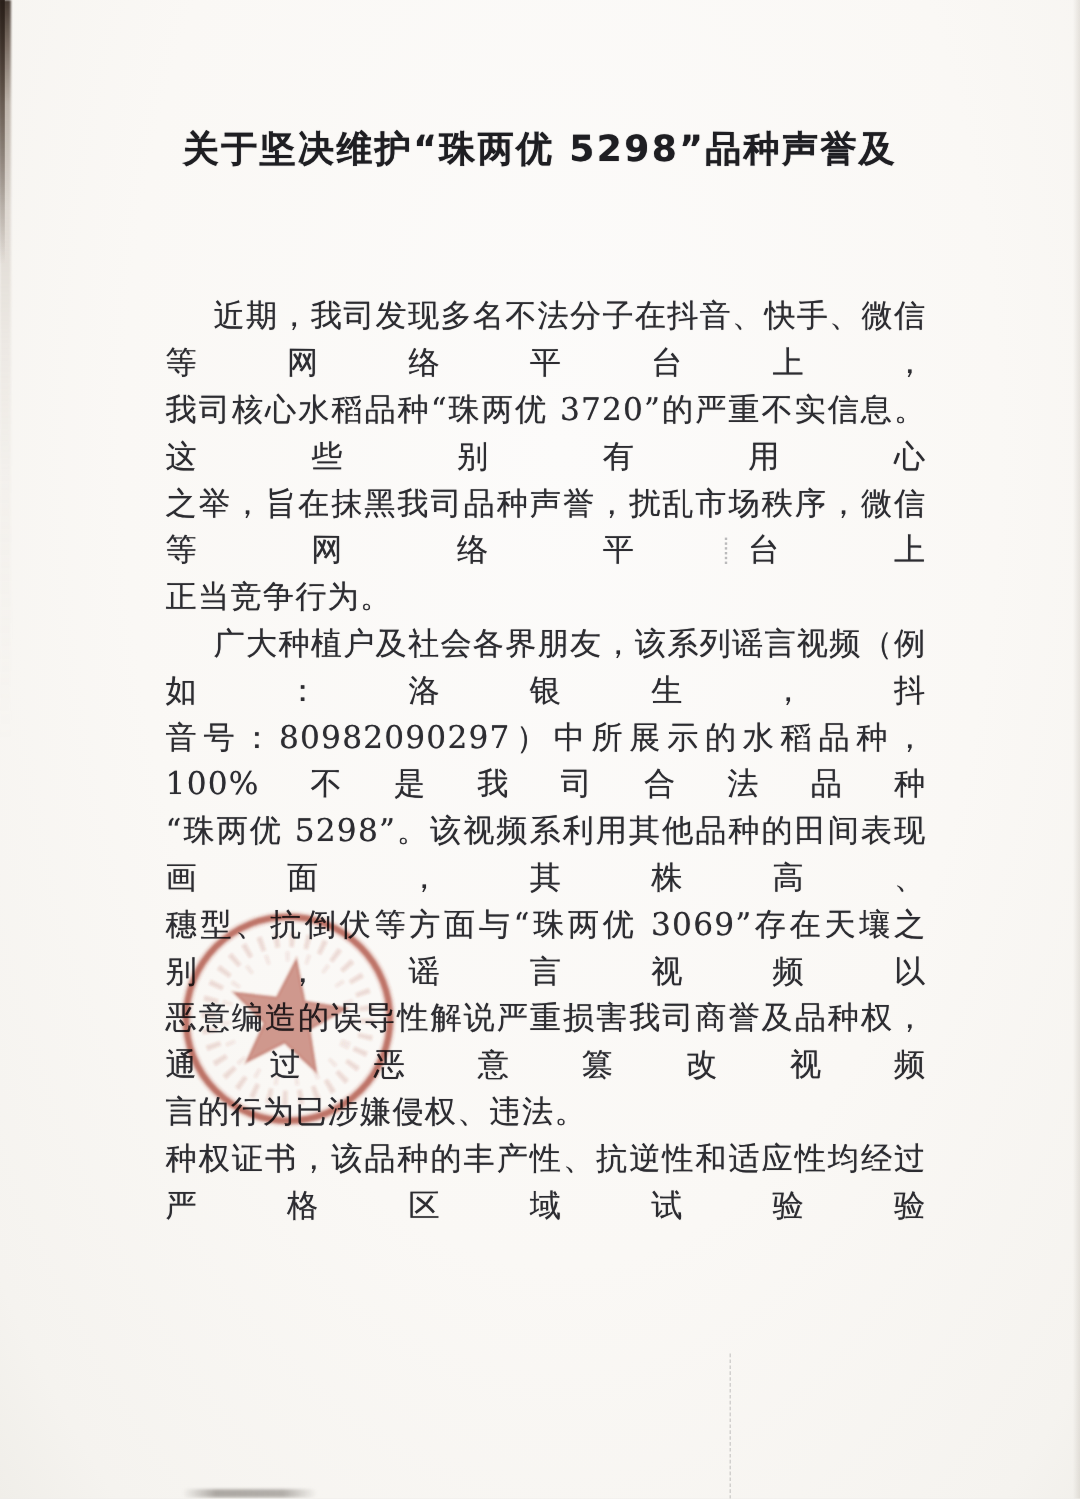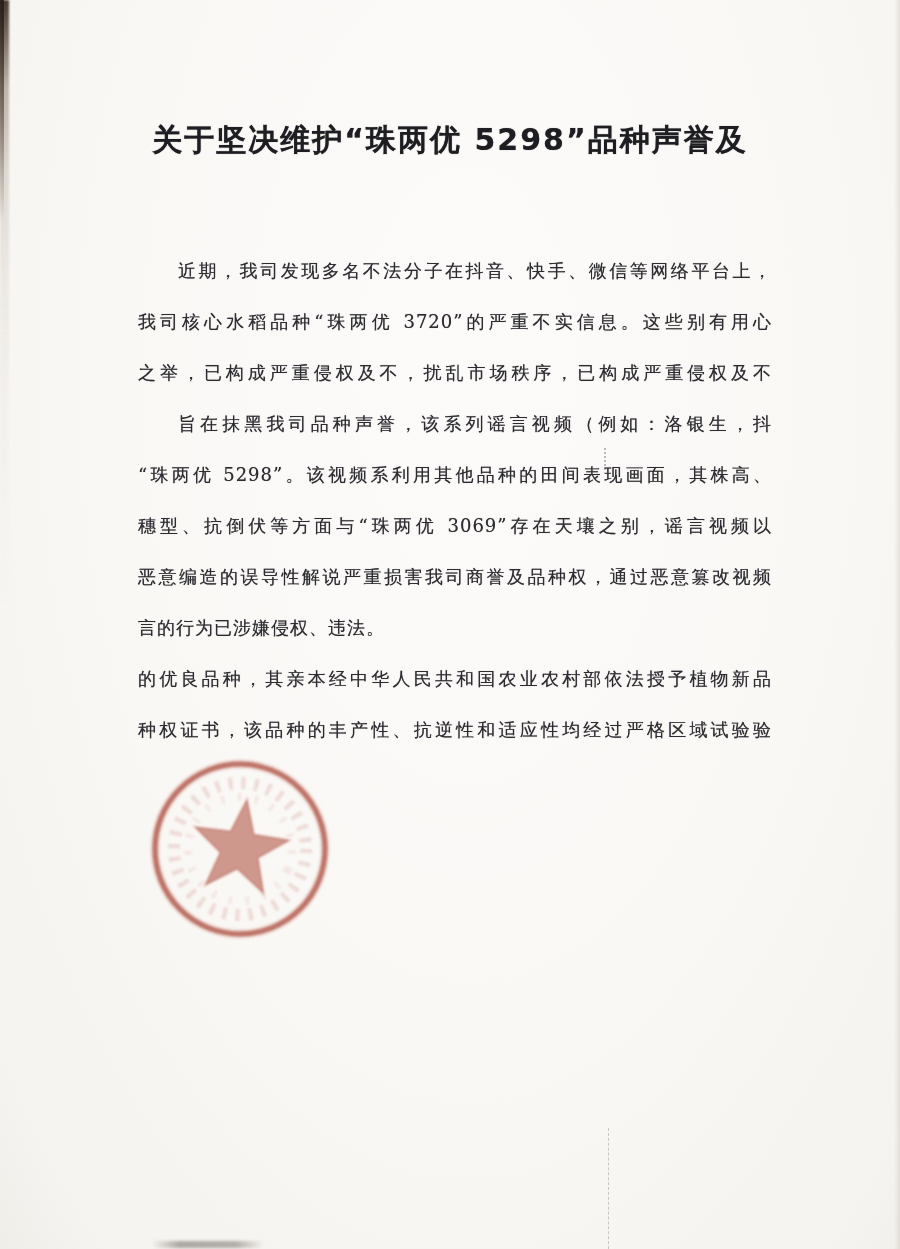--- a/index.html
+++ b/index.html
@@ -49,21 +49,21 @@
     position: absolute; left: 608px; top: 1128px; width: 0; height: 121px;
     border-left: 1px dashed rgba(110,110,112,0.35);
   }
   .speck-mid-right {
     position: absolute; left: 604px; top: 448px; width: 2px; height: 22px;
     border-left: 2px dotted rgba(90,90,95,0.4);
   }
 
   
   .title-block {
-    position: absolute; left: 0; top: 116px; width: 900px;
+    position: absolute; left: 0; top: 101px; width: 900px;
     text-align: center;
     font-family: "DejaVu Sans", "Liberation Sans", sans-serif;
     font-weight: bold;
     color: #1e1e22;
   }
   .title-line {
     font-size: 30px;
     line-height: 48px;
     letter-spacing: 2px;
     text-shadow: 0 0 0.8px rgba(30,30,35,0.7);
@@ -75,22 +75,22 @@
     color: #2c2c31;
   }
   .salutation {
     font-size: 26px;
     line-height: 39px;
     letter-spacing: 1px;
     margin-bottom: 4px;
     text-shadow: 0 0 0.7px rgba(44,44,49,0.6);
   }
   .line {
-    font-size: 18px;
-    line-height: 51px;
+    font-size: 26px;
+    line-height: 39px;
     letter-spacing: 1px;
     text-align: justify;
     text-align-last: justify;
     white-space: nowrap;
     text-shadow: 0 0 0.7px rgba(44,44,49,0.6);
   }
   .line { white-space: normal; }
   .line.last { text-align-last: left; }
   .line.indent { text-indent: 40px; }
 
@@ -116,27 +116,28 @@
   <div class="speck-mid-right"></div>
 
   <div class="title-block">
     <div class="title-line">关于坚决维护“珠两优 5298”品种声誉及</div>
   </div>
 
   <div class="doc-text">
     <div id="paragraphs">
         <div class="line indent">近期，我司发现多名不法分子在抖音、快手、微信等网络平台上，</div>
         <div class="line">我司核心水稻品种“珠两优 3720”的严重不实信息。这些别有用心</div>
-        <div class="line">之举，已构成严重侵权及不，扰乱市场秩序，已构成严重侵权及不</div>
-        <div class="line indent">旨在抹黑我司品种声誉，该系列谣言视频（例如：洛银生，抖</div>
+        <div class="line">之举，旨在抹黑我司品种声誉，扰乱市场秩序，微信等网络平台上</div>
+        <div class="line last">正当竞争行为。</div>
+        <div class="line indent">广大种植户及社会各界朋友，该系列谣言视频（例如：洛银生，抖</div>
+        <div class="line">音号：80982090297）中所展示的水稻品种，100%不是我司合法品种</div>
         <div class="line">“珠两优 5298”。该视频系利用其他品种的田间表现画面，其株高、</div>
         <div class="line">穗型、抗倒伏等方面与“珠两优 3069”存在天壤之别，谣言视频以</div>
         <div class="line">恶意编造的误导性解说严重损害我司商誉及品种权，通过恶意篡改视频</div>
         <div class="line last">言的行为已涉嫌侵权、违法。</div>
-        <div class="line">的优良品种，其亲本经中华人民共和国农业农村部依法授予植物新品</div>
         <div class="line">种权证书，该品种的丰产性、抗逆性和适应性均经过严格区域试验验</div>
       </div>
   </div>
 
   <svg class="seal" viewBox="0 0 186 186">
     <defs>
       <filter id="sblur" x="-10%" y="-10%" width="120%" height="120%">
         <feGaussianBlur stdDeviation="0.9"></feGaussianBlur>
       </filter>
     </defs>

